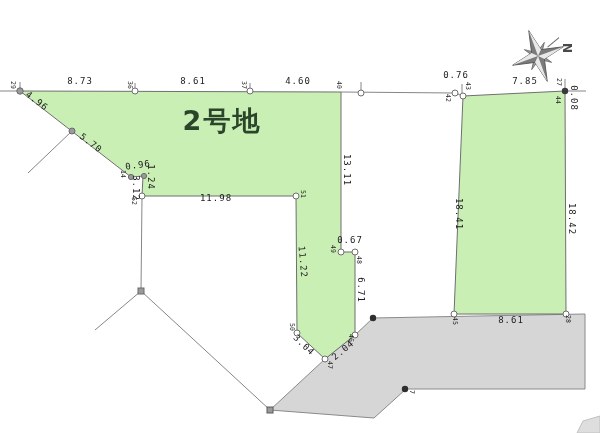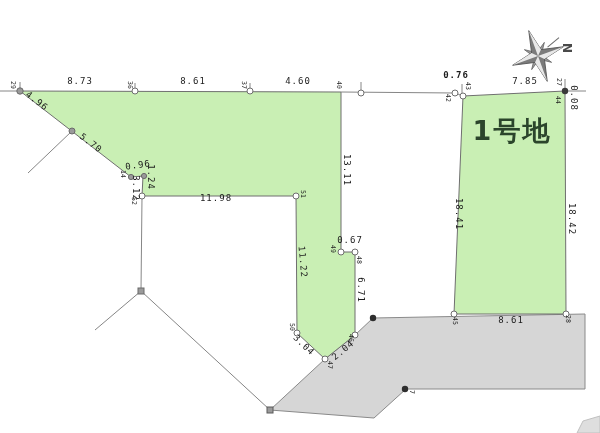--- a/index.html
+++ b/index.html
@@ -81,26 +81,26 @@
 
     <g transform="translate(538,56) rotate(-20)">
       <path d="M 10.6,-10.6 L 3.5,0 L 10.6,10.6 L 0,3.5 L -10.6,10.6 L -3.5,0 L -10.6,-10.6 L 0,-3.5 Z" fill="#9b9b9b" stroke="#6a6a6a" stroke-width="0.8"></path>
       <path d="M 0,-27 L 5,-5 L 27,0 L 5,5 L 0,27 L -5,5 L -27,0 L -5,-5 Z" fill="#7b7b7b" stroke="#555555" stroke-width="0.8"></path>
       <path d="M 0,-27 L 5,-5 L 0,0 Z M 27,0 L 5,5 L 0,0 Z M 0,27 L -5,5 L 0,0 Z M -27,0 L -5,-5 L 0,0 Z" fill="#e8e8e8"></path>
       <line x1="12" y1="-5" x2="26" y2="-10" stroke="#6a6a6a" stroke-width="1"></line>
     </g>
   </svg>
 
   <div id="label-layer">
-    <div class="plot-label" style="left:512px;top:131px">1号地</div>
+    <div class="plot-label" style="left:222px;top:121px">2号地</div>
     <div class="north" style="left:567px;top:48px">N</div>
   <span class="lbl m" style="left: 80px; top: 81px; transform: translate(-50%, -50%) rotate(0deg);">8.73</span>
       <span class="lbl m" style="left: 193px; top: 81px; transform: translate(-50%, -50%) rotate(0deg);">8.61</span>
       <span class="lbl m" style="left: 298px; top: 81px; transform: translate(-50%, -50%) rotate(0deg);">4.60</span>
-      <span class="lbl m" style="left: 456px; top: 75px; transform: translate(-50%, -50%) rotate(0deg); font-weight: bold;">0.76</span>
+      <span class="lbl m" style="left: 456px; top: 75px; transform: translate(-50%, -50%) rotate(0deg);">0.76</span>
       <span class="lbl m" style="left: 517px; top: 81px; transform: translate(-50%, -50%) rotate(0deg); margin-left: 8px;">7.85</span>
       <span class="lbl m" style="left: 37px; top: 101px; transform: translate(-50%, -50%) rotate(38deg);">4.96</span>
       <span class="lbl m" style="left: 91px; top: 143px; transform: translate(-50%, -50%) rotate(38deg);">5.70</span>
       <span class="lbl m" style="left: 138px; top: 165px; transform: translate(-50%, -50%) rotate(-8deg);">0.96</span>
       <span class="lbl m" style="left: 151px; top: 177px; transform: translate(-50%, -50%) rotate(90deg);">1.24</span>
       <span class="lbl m" style="left: 136px; top: 188px; transform: translate(-50%, -50%) rotate(90deg);">3.12</span>
       <span class="lbl m" style="left: 347px; top: 170px; transform: translate(-50%, -50%) rotate(90deg);">13.11</span>
       <span class="lbl m" style="left: 350px; top: 240px; transform: translate(-50%, -50%) rotate(0deg);">0.67</span>
       <span class="lbl m" style="left: 361px; top: 290px; transform: translate(-50%, -50%) rotate(90deg);">6.71</span>
       <span class="lbl m" style="left: 303px; top: 262px; transform: translate(-50%, -50%) rotate(85deg);">11.22</span>

